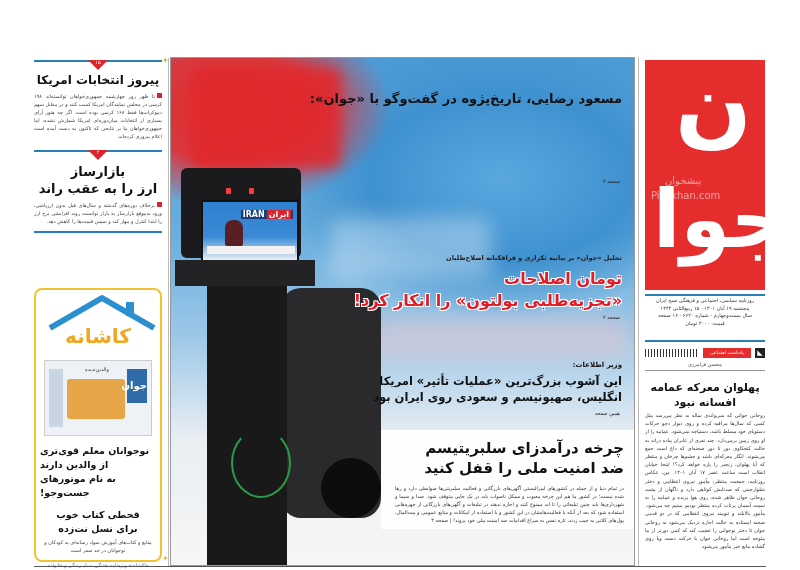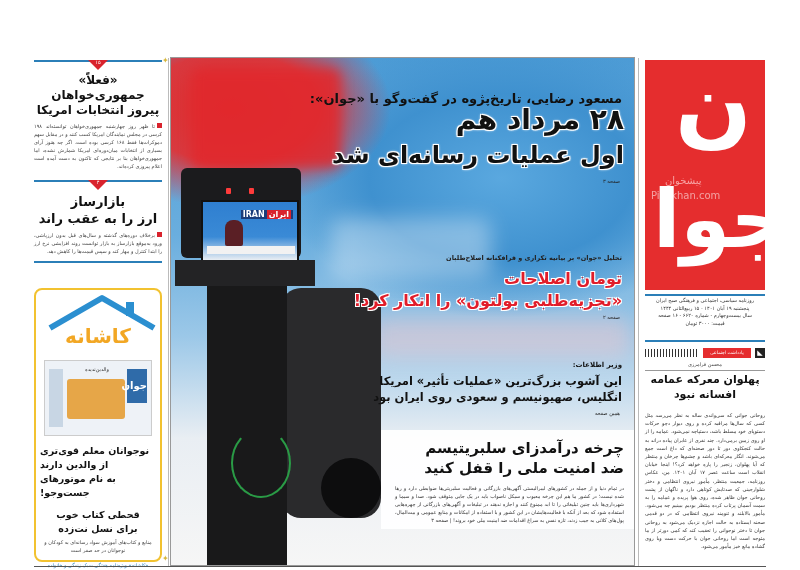--- a/index.html
+++ b/index.html
@@ -81,38 +81,37 @@
   .masthead .watermark2 { position: absolute; left: 20px; top: 115px; font-size: 10px; color: rgba(255,210,210,0.7); }
   .blue-rule { position: absolute; left: 5px; height: 2px; width: 120px; background: #2b7fb8; }
   .mast-info { position: absolute; left: 5px; top: 241px; width: 120px; text-align: center; font-size: 5px; line-height: 7.5px; color: #333; }
   .tag-row { position: absolute; left: 5px; top: 292px; width: 120px; height: 10px; }
   .tag-row .barcode { position: absolute; left: 0; top: 1px; width: 54px; height: 8px;
       background: repeating-linear-gradient(90deg, #333 0 1px, #fff 1px 3px); }
   .tag-row .tag { position: absolute; left: 58px; top: 0; width: 48px; height: 10px; background: #e52d2e; color: #fff; font-size: 4.5px; line-height: 10px; text-align: center; }
   .tag-row .icon { position: absolute; right: 0; top: 0; width: 10px; height: 10px; background: #222; color: #fff; font-size: 7px; line-height: 10px; text-align: center; }
   .byline { position: absolute; left: 5px; top: 305px; width: 120px; text-align: center; font-size: 5px; color: #444; }
   .thin-rule { position: absolute; left: 5px; top: 314px; width: 120px; height: 1px; background: #999; }
-  .col-head { position: absolute; left: 5px; top: 316px; width: 120px; text-align: center; font-weight: bold; font-size: 11px; line-height: 15px; color: #111; }
+  .col-head { position: absolute; left: 5px; top: 324px; width: 120px; text-align: center; font-weight: bold; font-size: 11px; line-height: 15px; color: #111; }
   .col-body { position: absolute; left: 5px; top: 355px; width: 120px; font-size: 5px; line-height: 8.2px; text-align: justify; color: #333; }
 
   .vert-rule-r { position: absolute; left: 638px; top: 58px; width: 1px; height: 508px; background: #bbb; }
   .bottom-rule { position: absolute; left: 34px; top: 566px; width: 732px; height: 1px; background: #555; }
 </style>
 </head>
 <body>
 
 <div class="page">
 
   <div class="left-col" dir="rtl">
     <div class="sec-divider">
       <span class="tri"></span>
       <span class="num">۱۵</span>
     </div>
     <div class="left-head">
-      <div>«فعلاً» جمهوری‌خواهان</div>
       <div>پیروز انتخابات امریکا</div>
     </div>
     <div class="left-body">
       <span class="sq"></span><span>تا ظهر روز چهارشنبه جمهوری‌خواهان توانسته‌اند ۱۹۸ کرسی در مجلس نمایندگان امریکا کسب کنند و در مقابل سهم دموکرات‌ها فقط ۱۶۸ کرسی بوده است. اگر چه هنوز آرای بسیاری از انتخابات میان‌دوره‌ای امریکا شمارش نشده، اما جمهوری‌خواهان بنا بر نتایجی که تاکنون به دست آمده است اعلام پیروزی کرده‌اند.</span>
     </div>
 
     <div class="sec-divider" style="margin-top:10px">
       <span class="tri"></span>
       <span class="num">۴</span>
     </div>
@@ -173,24 +172,20 @@
           <span class="anchor"></span>
           <span class="desk"></span>
         </div>
       </div>
       <div class="cam-panel"></div>
       <div class="cable"></div>
       <div class="cam-grip"></div>
     </div>
 
     <div class="kicker">مسعود رضایی، تاریخ‌پژوه در گفت‌وگو با «جوان»:</div>
-    <div class="headline">
-      <div style="font-size:28px;line-height:36px">۲۸ مرداد هم</div>
-      <div>اول عملیات رسانه‌ای شد</div>
-    </div>
     <div class="page-ref" style="right:14px;top:120px">صفحه ۳</div>
 
     <div class="sub-kicker">تحلیل «جوان» بر بیانیه تکراری و فرافکنانه اصلاح‌طلبان</div>
     <div class="red-head">
       <div>تومان اصلاحات</div>
       <div>«تجزیه‌طلبی بولتون» را انکار کرد!</div>
     </div>
     <div class="page-ref" style="right:14px;top:256px">صفحه ۲</div>
 
     <div class="minister-label">وزیر اطلاعات:</div>

